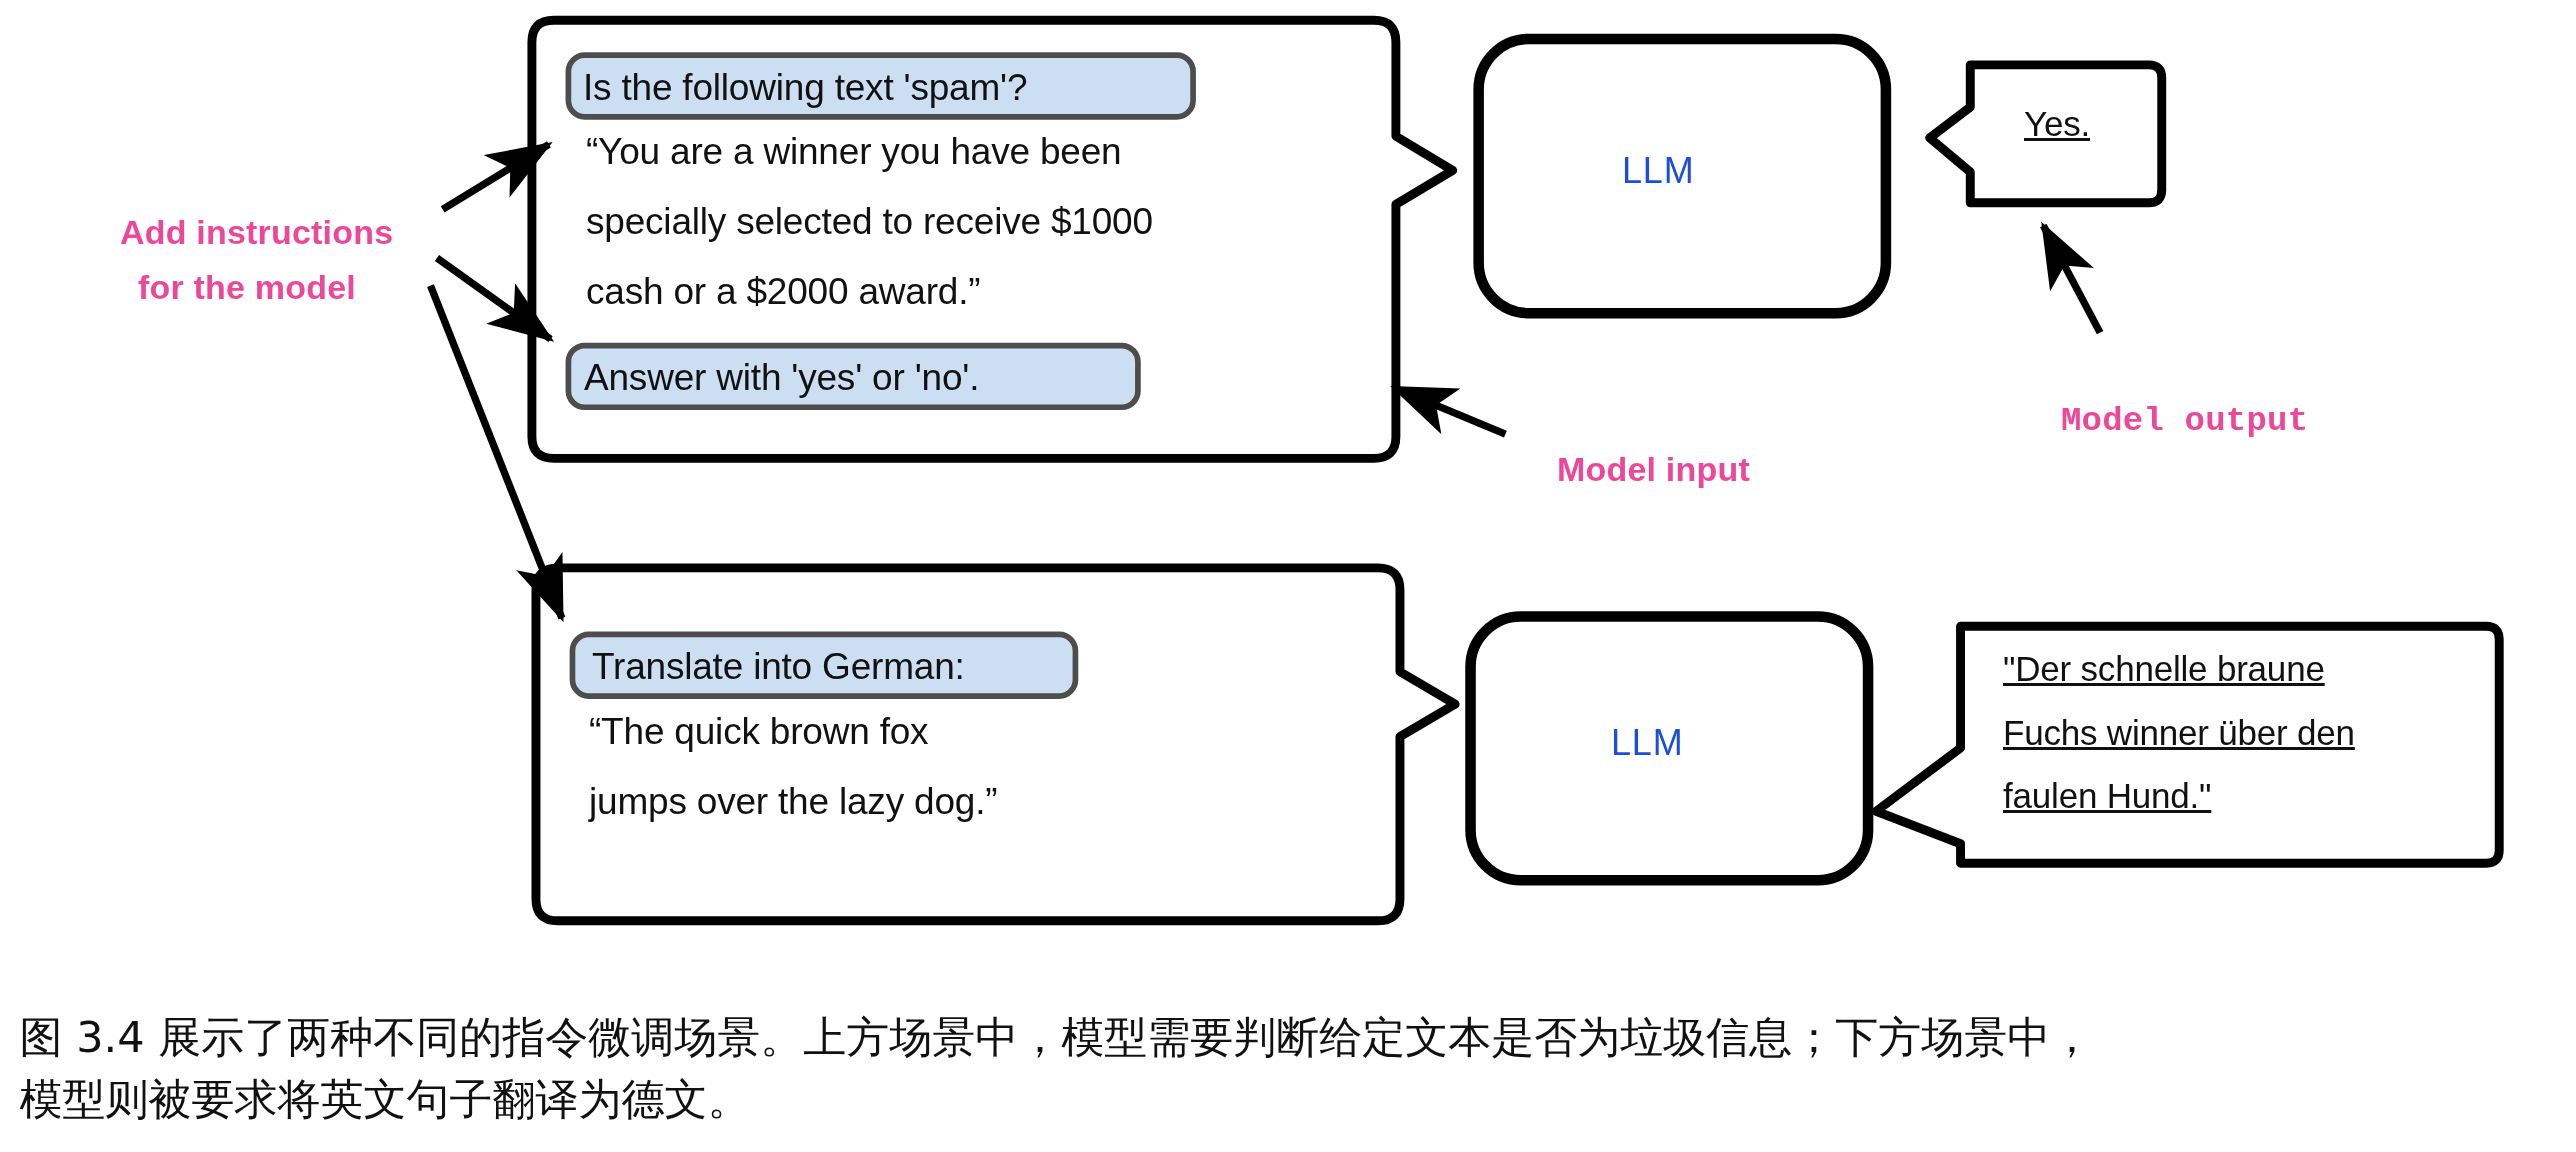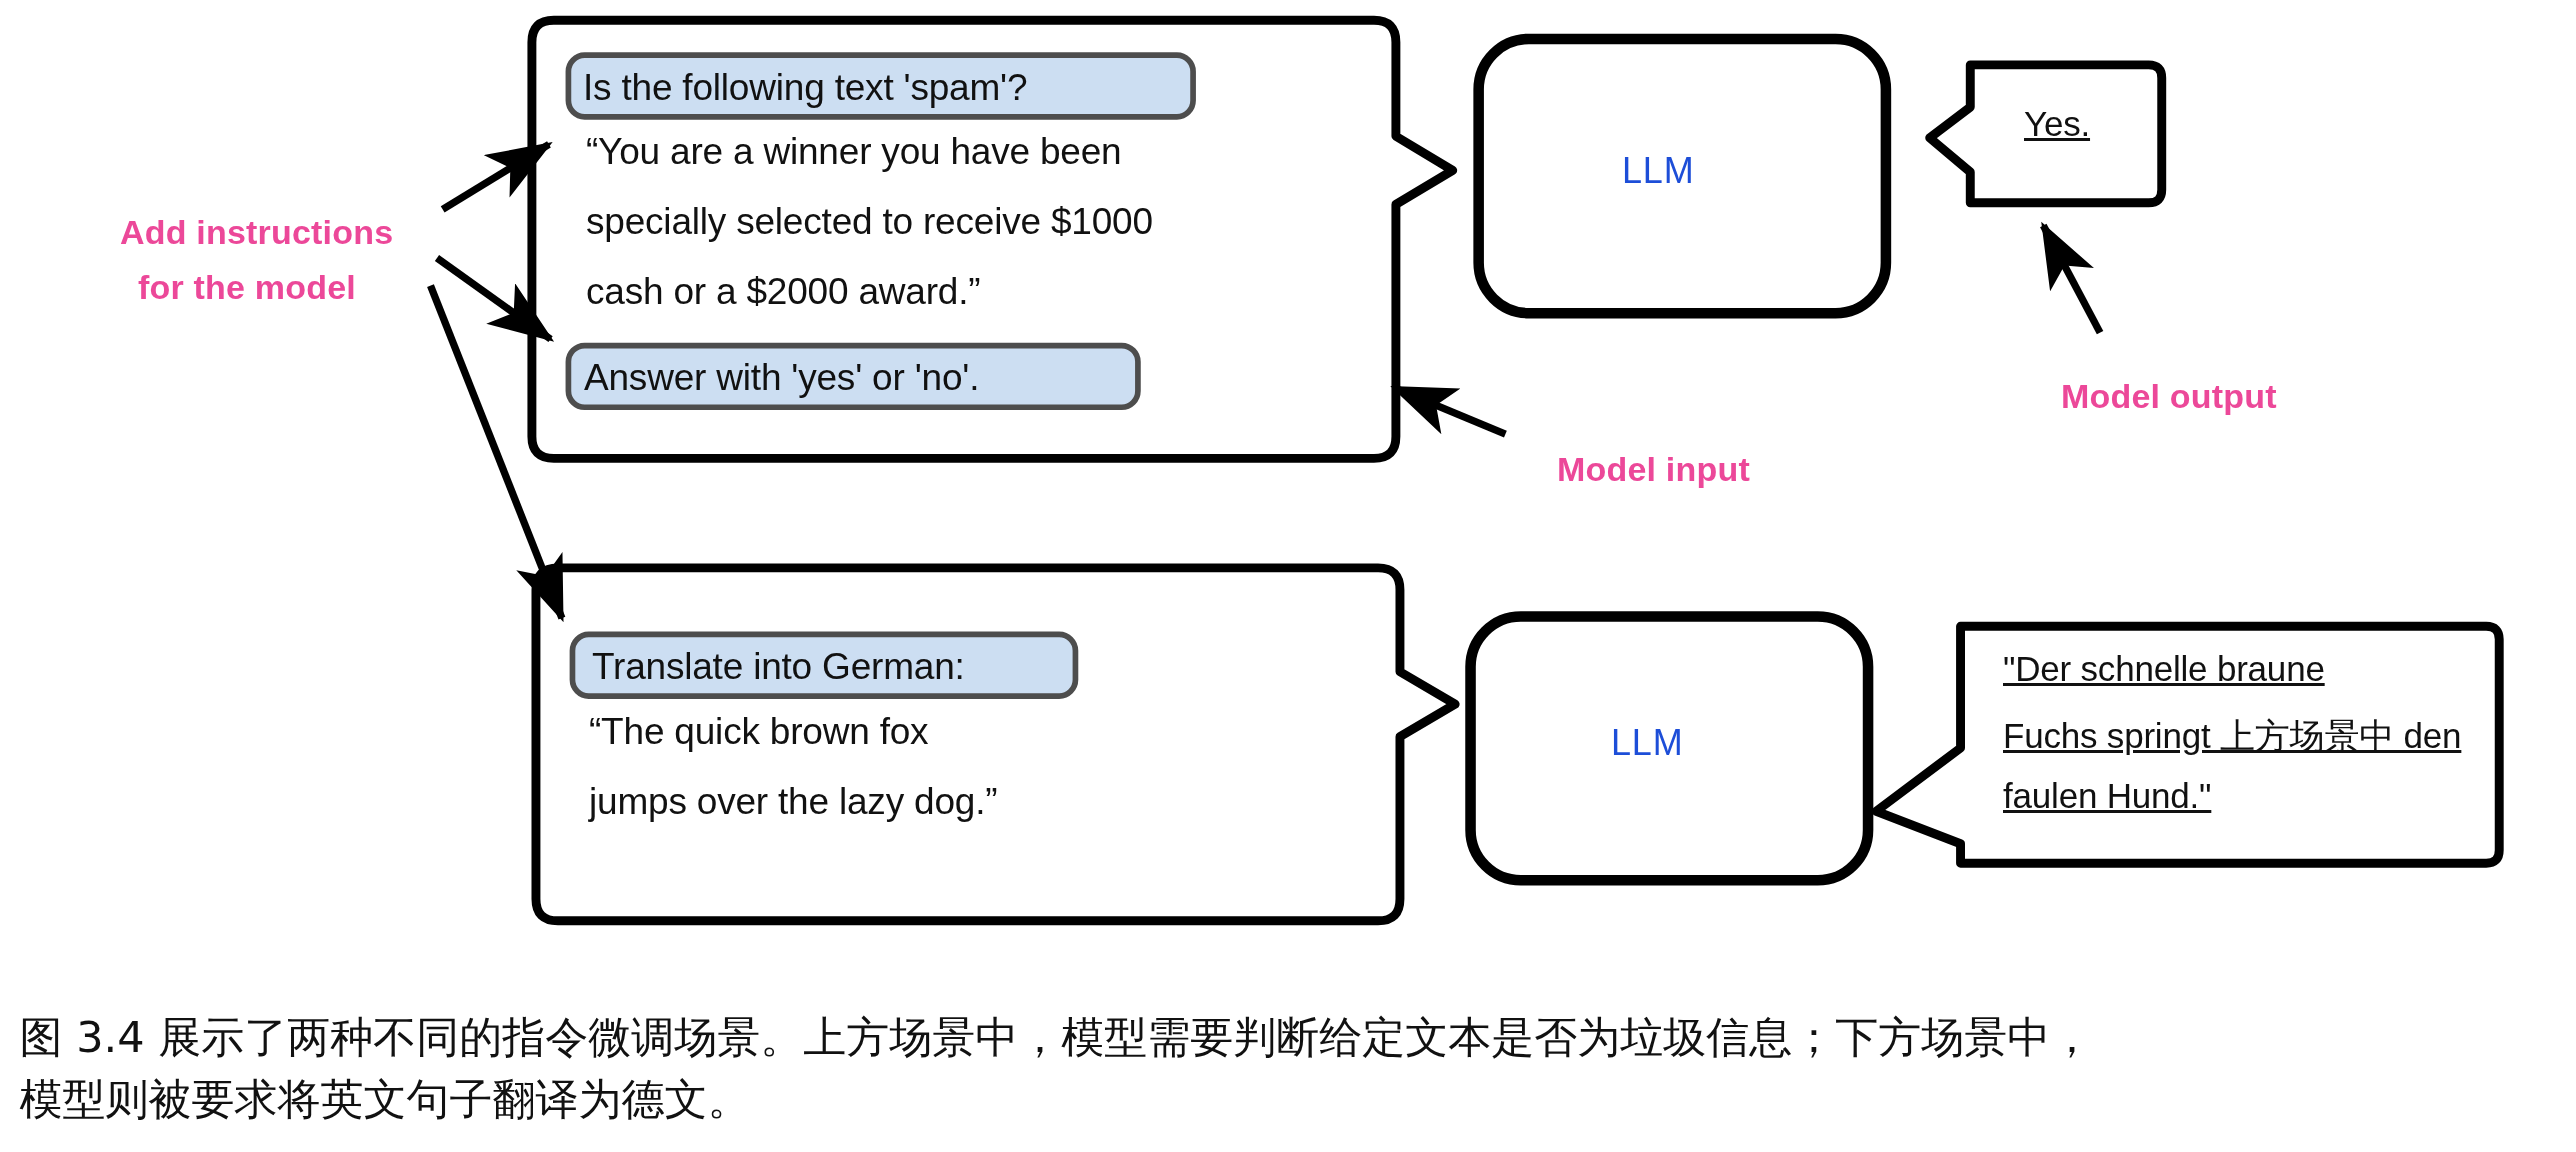--- a/index.html
+++ b/index.html
@@ -155,25 +155,25 @@
 <div class="txt bubble-line" style="left:2024px; top:104px;">Yes.</div>
 
 <div class="txt pill-label" style="left:592px; top:646px;">Translate into German:</div>
 
 <div class="txt body-line" style="left:589px; top:711px;">“The quick brown fox</div>
 <div class="txt body-line" style="left:589px; top:781px;">jumps over the lazy dog.”</div>
 
 <div class="txt llm-label" style="left:1611px; top:722px;">LLM</div>
 
 <div class="txt bubble-line" style="left:2003px; top:649px;">"Der schnelle braune</div>
-<div class="txt bubble-line" style="left:2003px; top:713px;">Fuchs springt 上方场景中 den</div>
+<div class="txt bubble-line" style="left:2003px; top:713px;">Fuchs winner über den</div>
 <div class="txt bubble-line" style="left:2003px; top:776px;">faulen Hund."</div>
 
 <div class="txt annot" style="left:120px; top:185px;">Add instructions</div>
 <div class="txt annot" style="left:138px; top:240px;">for the model</div>
 
 <div class="txt annot" style="left:1557px; top:422px;">Model input</div>
 
-<div class="txt annot" style="left:2061px; top:349px;">Model output</div>
+<div class="txt annot" style="left:2061px; top:374px;font-family:Liberation Mono, monospace;">Model output</div>
 
 <div class="txt caption-line" style="left:19.5px; top:1009px;">图 3.4 展示了两种不同的指令微调场景。上方场景中，模型需要判断给定文本是否为垃圾信息；下方场景中，</div>
 <div class="txt caption-line" style="left:19.5px; top:1071px;">模型则被要求将英文句子翻译为德文。</div>
 
 
 </body></html>

